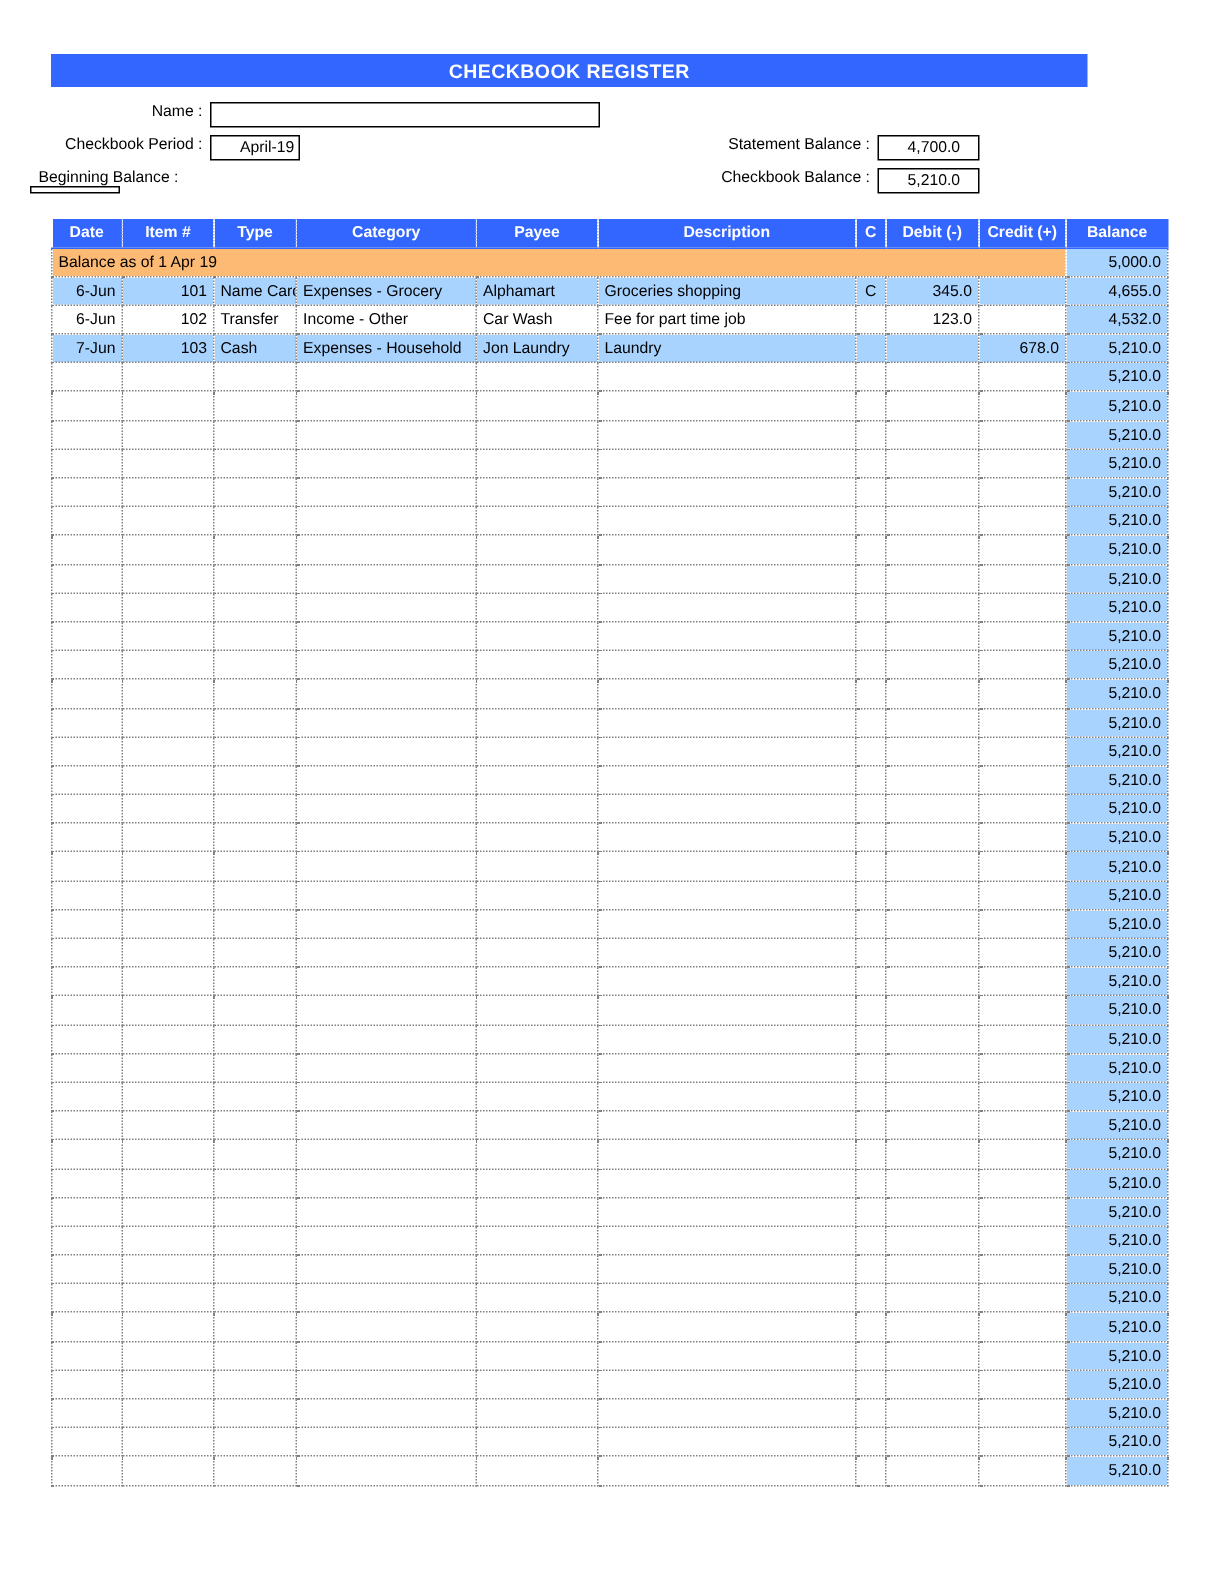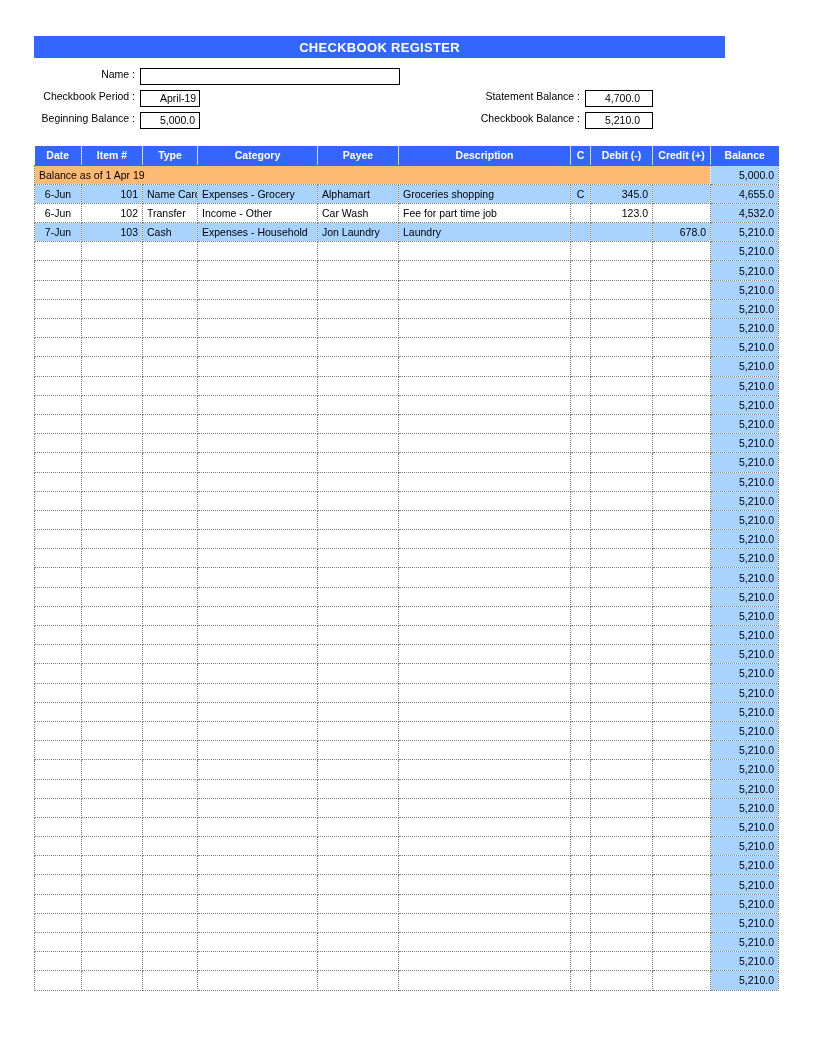--- a/index.html
+++ b/index.html
@@ -64,21 +64,21 @@
     overflow: hidden;
   }
   #row-name      { left: 36px;  top: 6px;  }
   #row-name .flabel { width: 104px; }
   #row-name .fbox   { width: 260px; text-align: left; }
 
   #row-period    { left: 36px;  top: 28px; }
   #row-period .flabel { width: 104px; }
   #row-period .fbox   { width: 60px; }
 
-  #row-begbal    { left: 36px;  top: 50px; }
+  #row-begbal    { left: 20px;  top: 50px; flex-direction: column; }
   #row-begbal .flabel { width: 104px; }
   #row-begbal .fbox   { width: 60px; }
 
   #row-stmtbal   { left: 455px; top: 28px; }
   #row-stmtbal .flabel { width: 130px; }
   #row-stmtbal .fbox   { width: 68px; }
 
   #row-chkbal    { left: 455px; top: 50px; }
   #row-chkbal .flabel { width: 130px; }
   #row-chkbal .fbox   { width: 68px; }
@@ -109,21 +109,21 @@
   table.register tr.hdr th {
     background: #3366FF;
     color: #ffffff;
     font-weight: bold;
     text-align: center;
     height: 19px;
     border-right: 1px dotted #9fb8ff;
     border-bottom: 1px solid #3366FF;
   }
   table.register tr.hdr th:last-child { border-right: none; }
-  table.register td:first-child { border-left: 1px dotted #808080; text-align: center; }
+  table.register td:first-child { border-left: 1px dotted #808080; }
   table.register td:last-child  { border-right: 1px dotted #808080; }
 
   
   tr.balrow td {
     background: #fdba74;
   }
   tr.balrow td.balanceof {
     text-align: left;
     border-right: 1px dotted #A8D3FF;
   }

